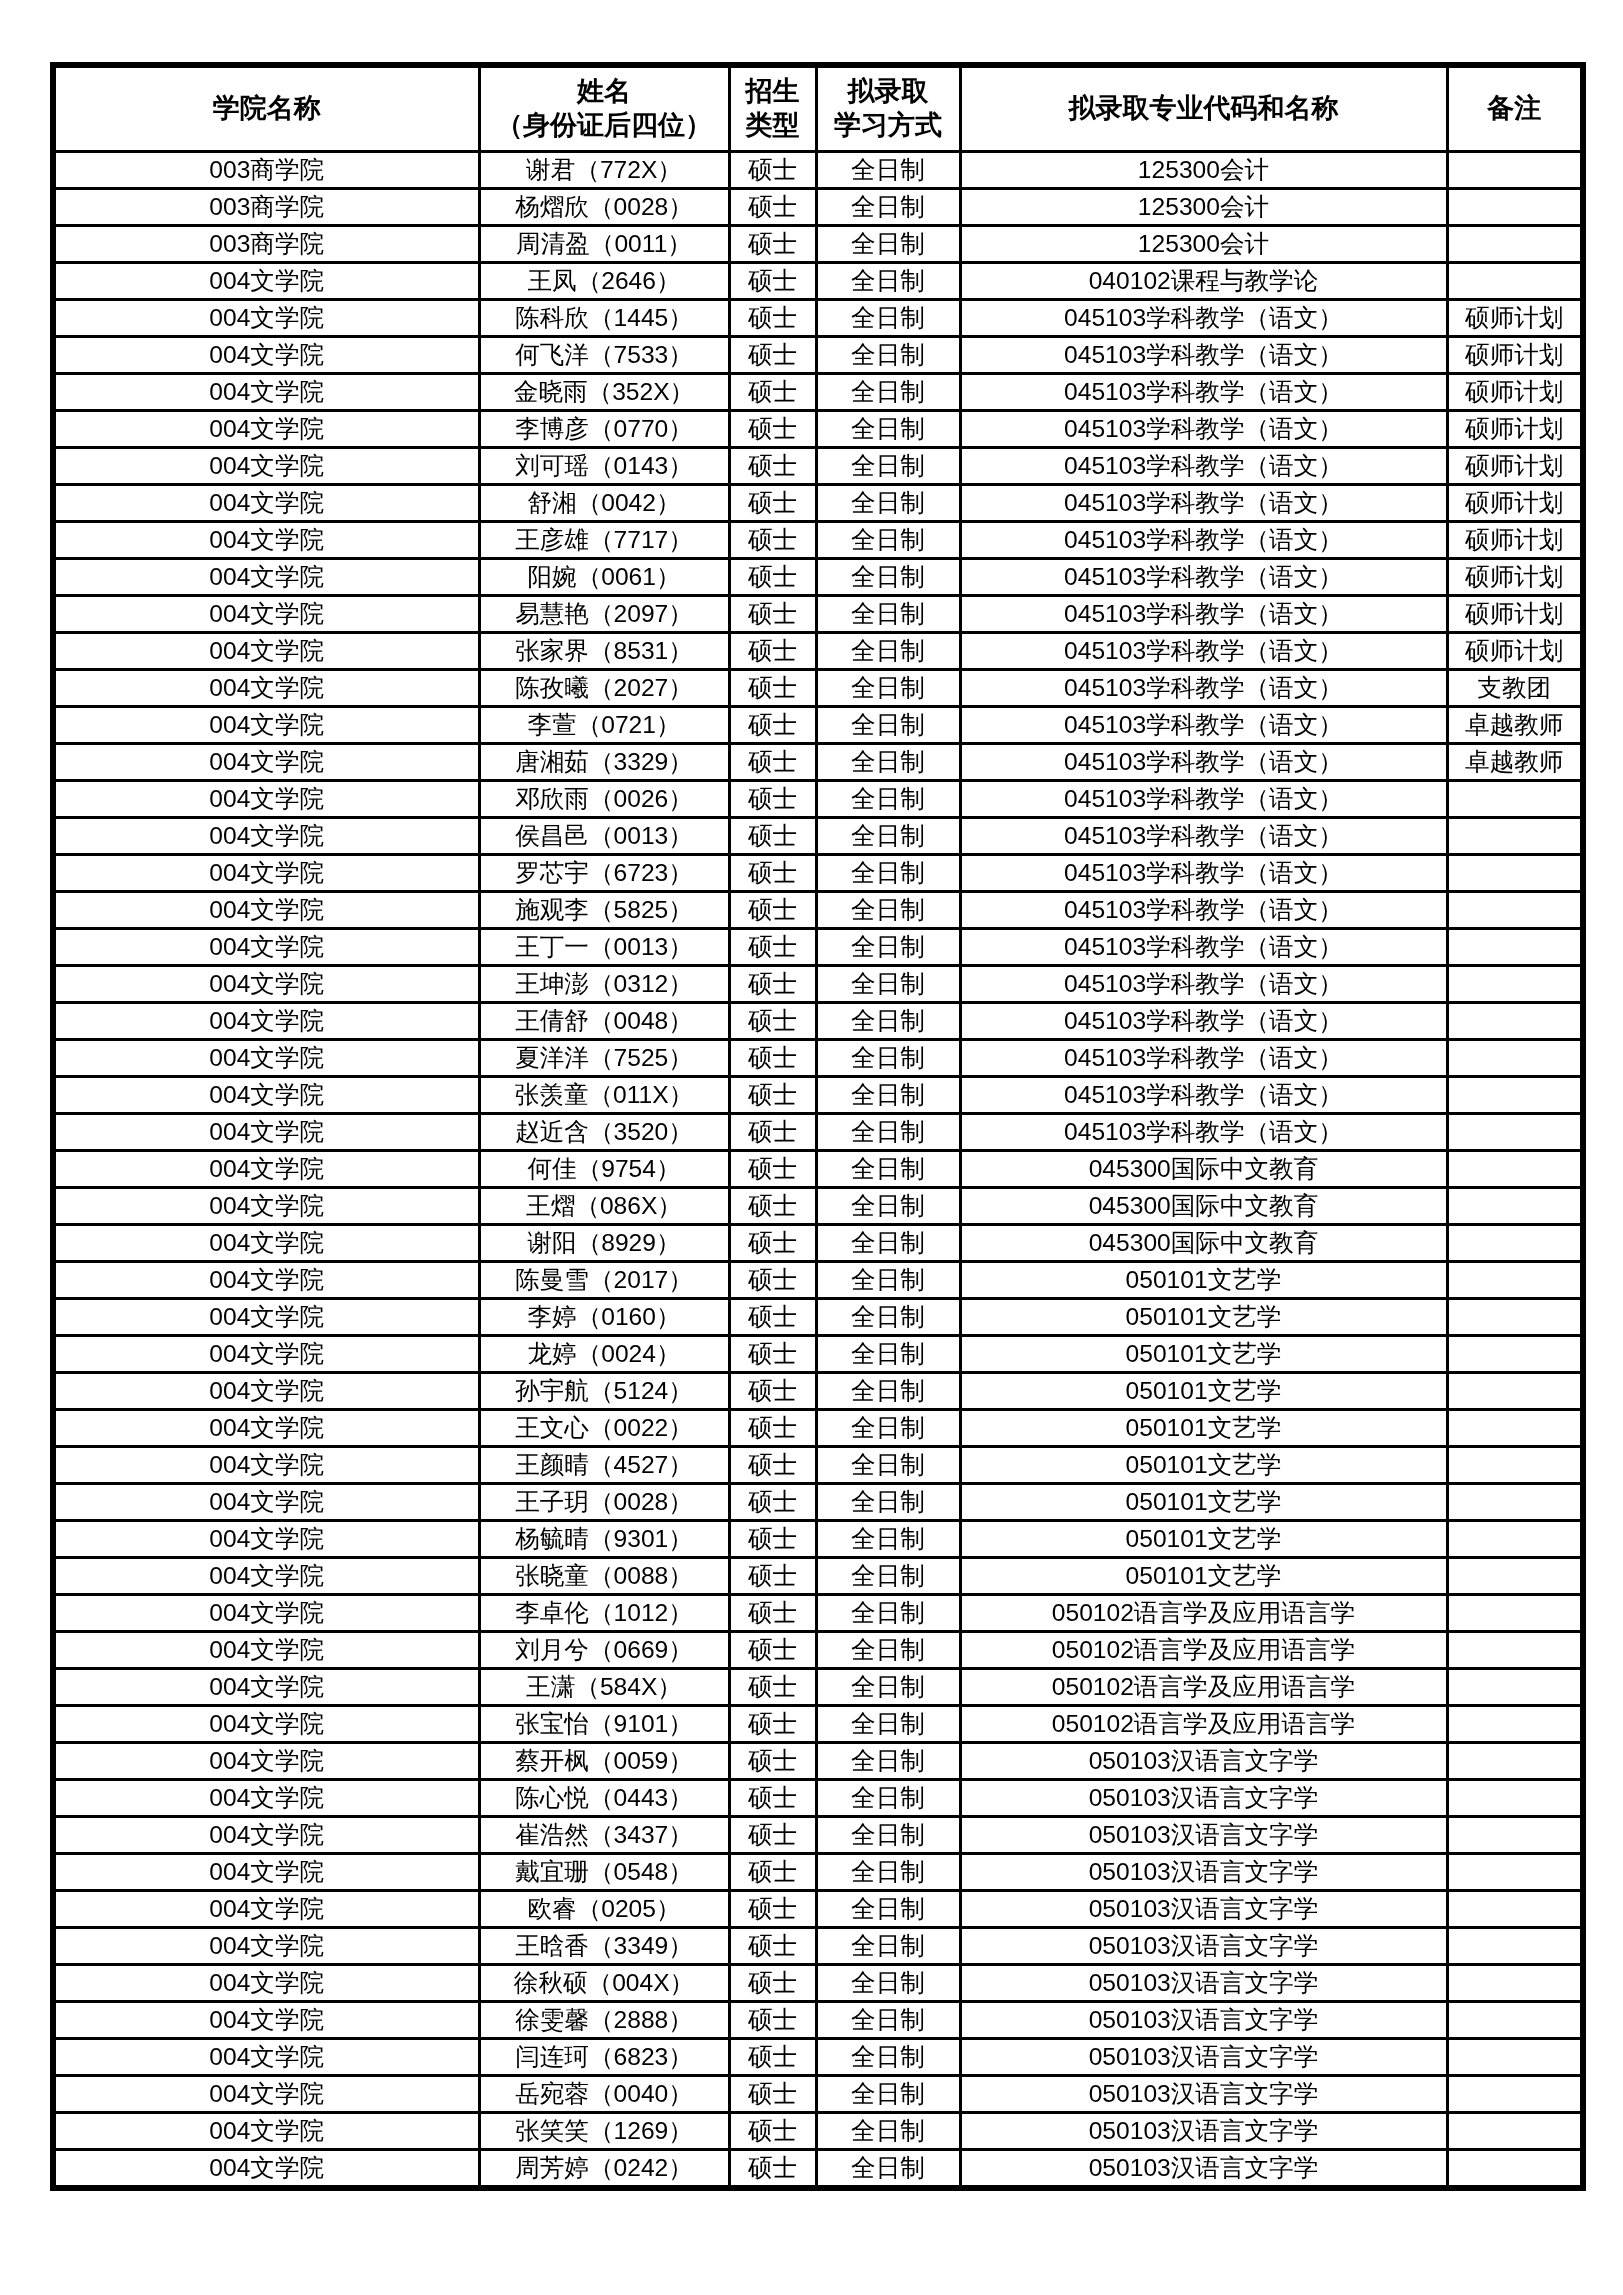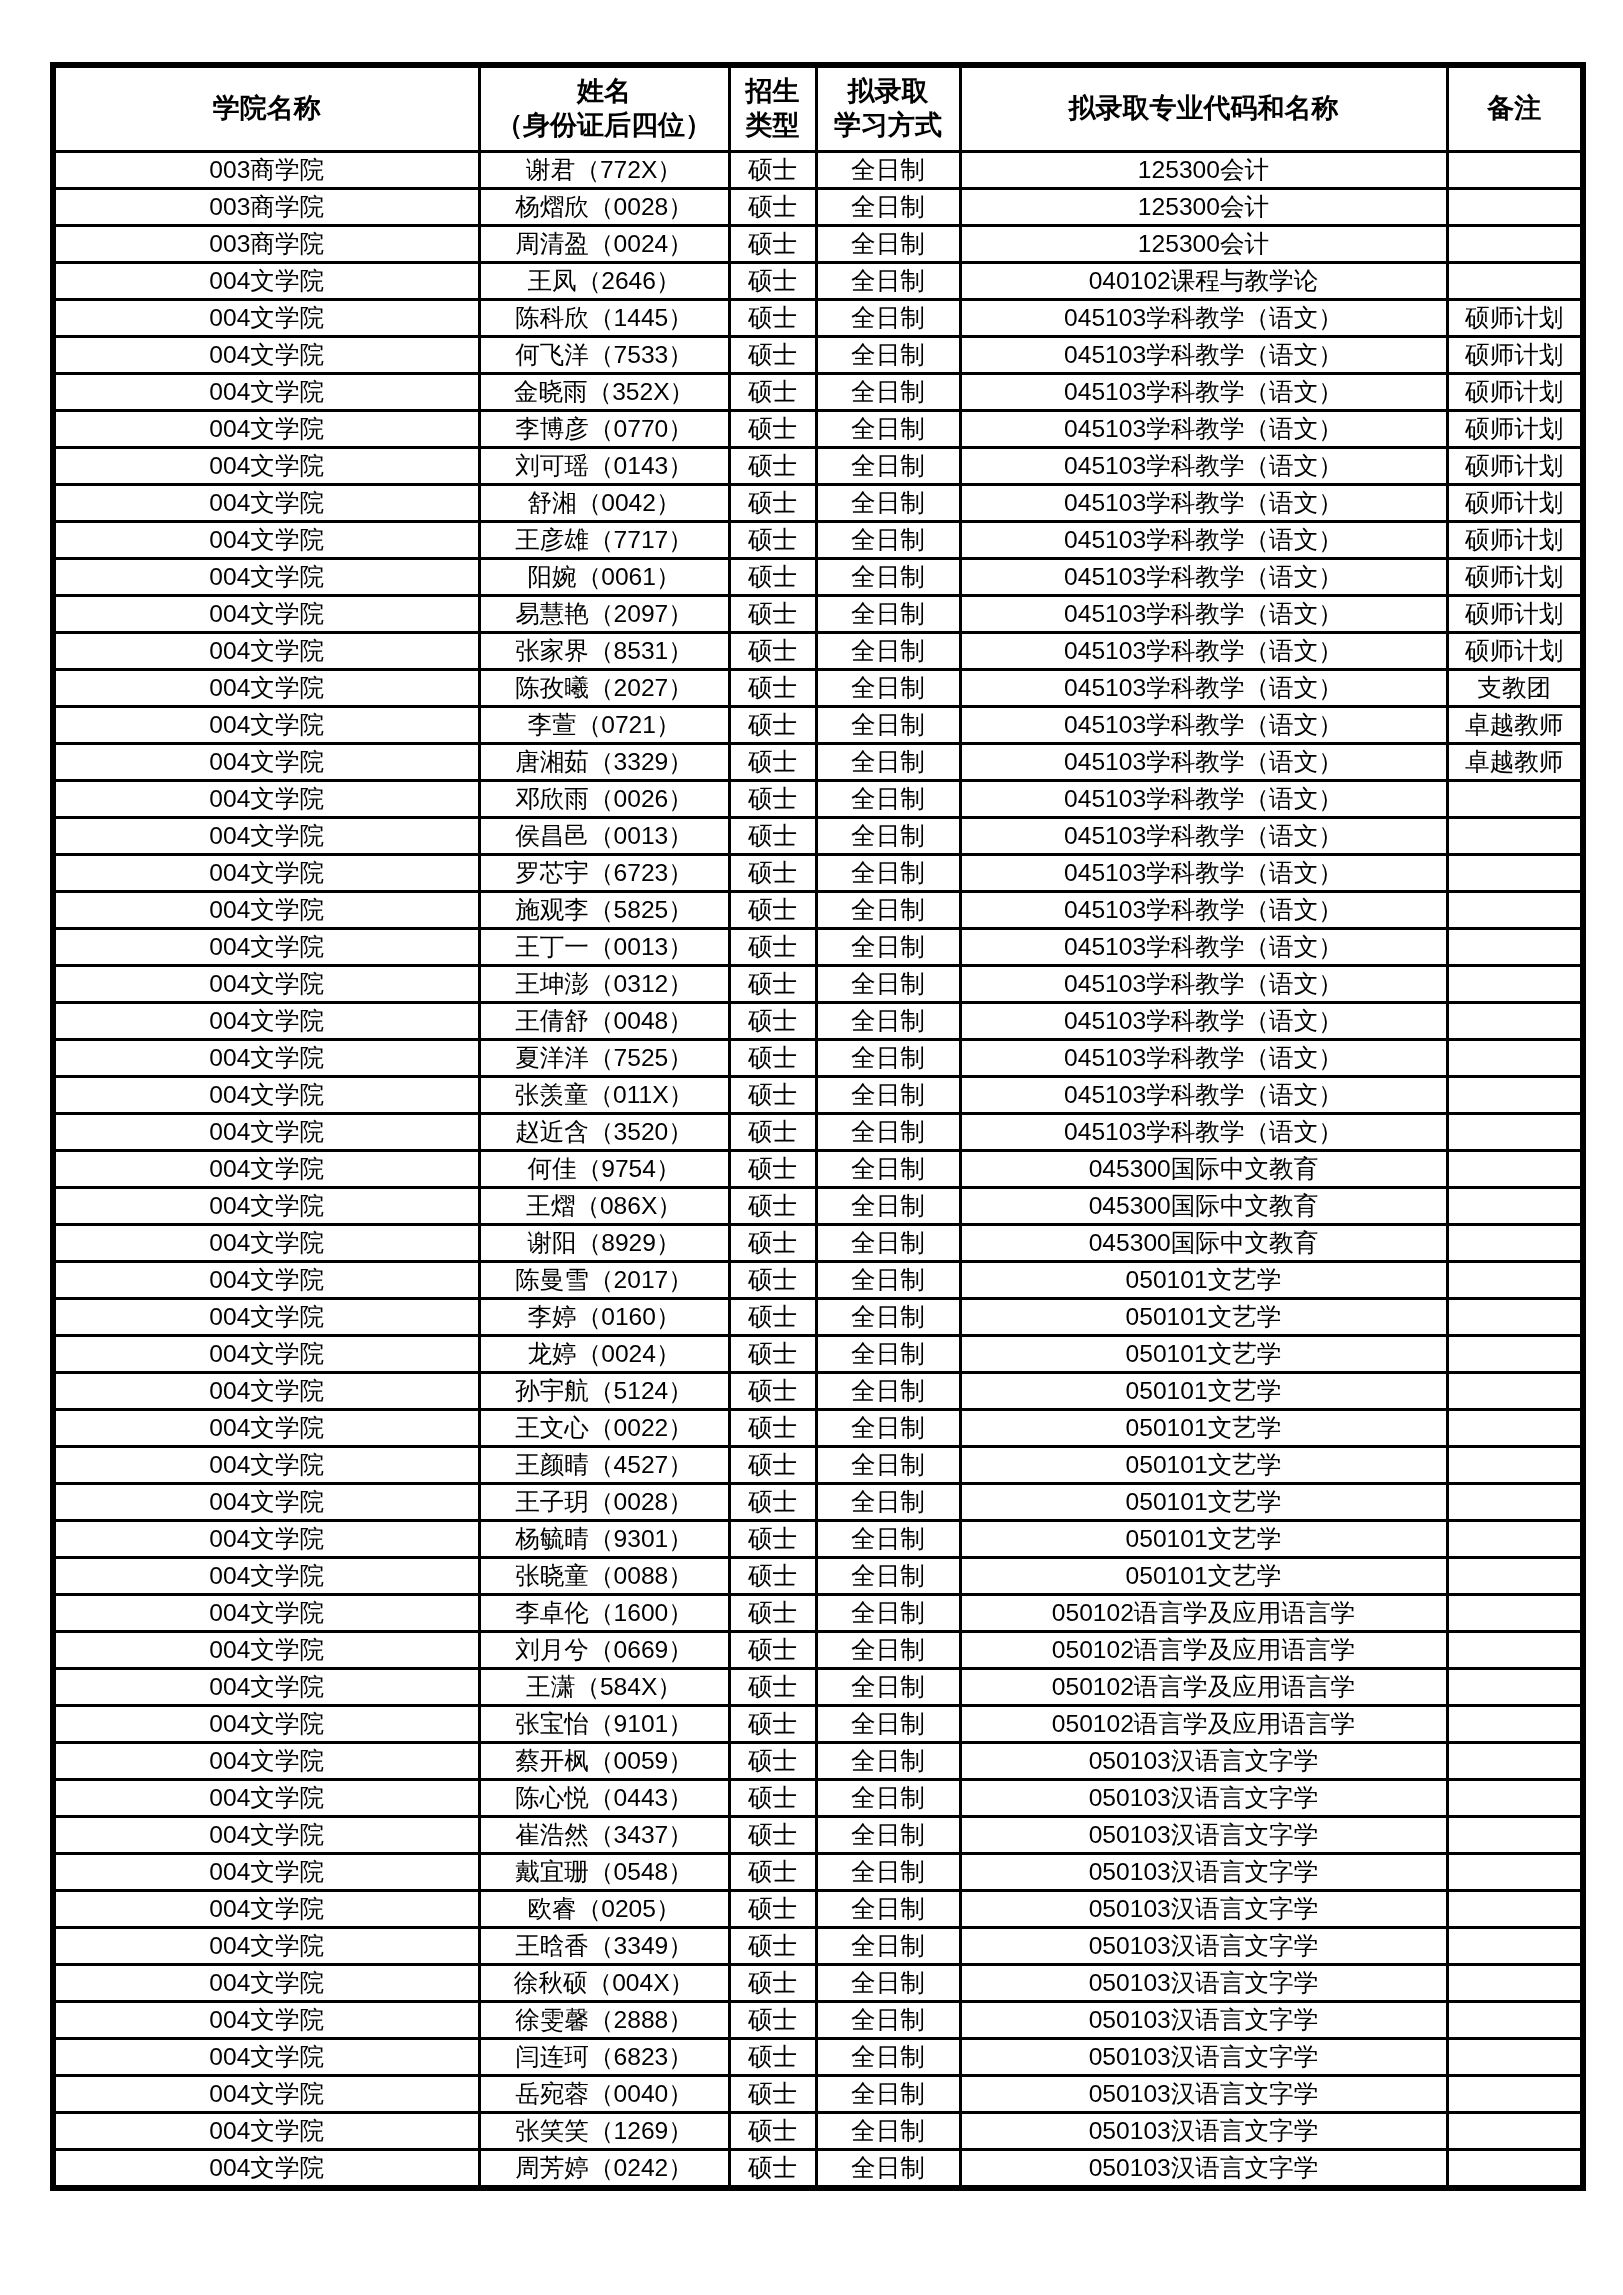--- a/index.html
+++ b/index.html
@@ -108,21 +108,21 @@
         <tr>
           <td>003商学院</td>
           <td>杨熠欣（0028）</td>
           <td>硕士</td>
           <td>全日制</td>
           <td>125300会计</td>
           <td></td>
         </tr>
         <tr>
           <td>003商学院</td>
-          <td>周清盈（0024）</td>
+          <td>周清盈（0011）</td>
           <td>硕士</td>
           <td>全日制</td>
           <td>125300会计</td>
           <td></td>
         </tr>
         <tr>
           <td>004文学院</td>
           <td>王凤（2646）</td>
           <td>硕士</td>
           <td>全日制</td>
@@ -404,21 +404,21 @@
         <tr>
           <td>004文学院</td>
           <td>张晓童（0088）</td>
           <td>硕士</td>
           <td>全日制</td>
           <td>050101文艺学</td>
           <td></td>
         </tr>
         <tr>
           <td>004文学院</td>
-          <td>李卓伦（1600）</td>
+          <td>李卓伦（1012）</td>
           <td>硕士</td>
           <td>全日制</td>
           <td>050102语言学及应用语言学</td>
           <td></td>
         </tr>
         <tr>
           <td>004文学院</td>
           <td>刘月兮（0669）</td>
           <td>硕士</td>
           <td>全日制</td>

